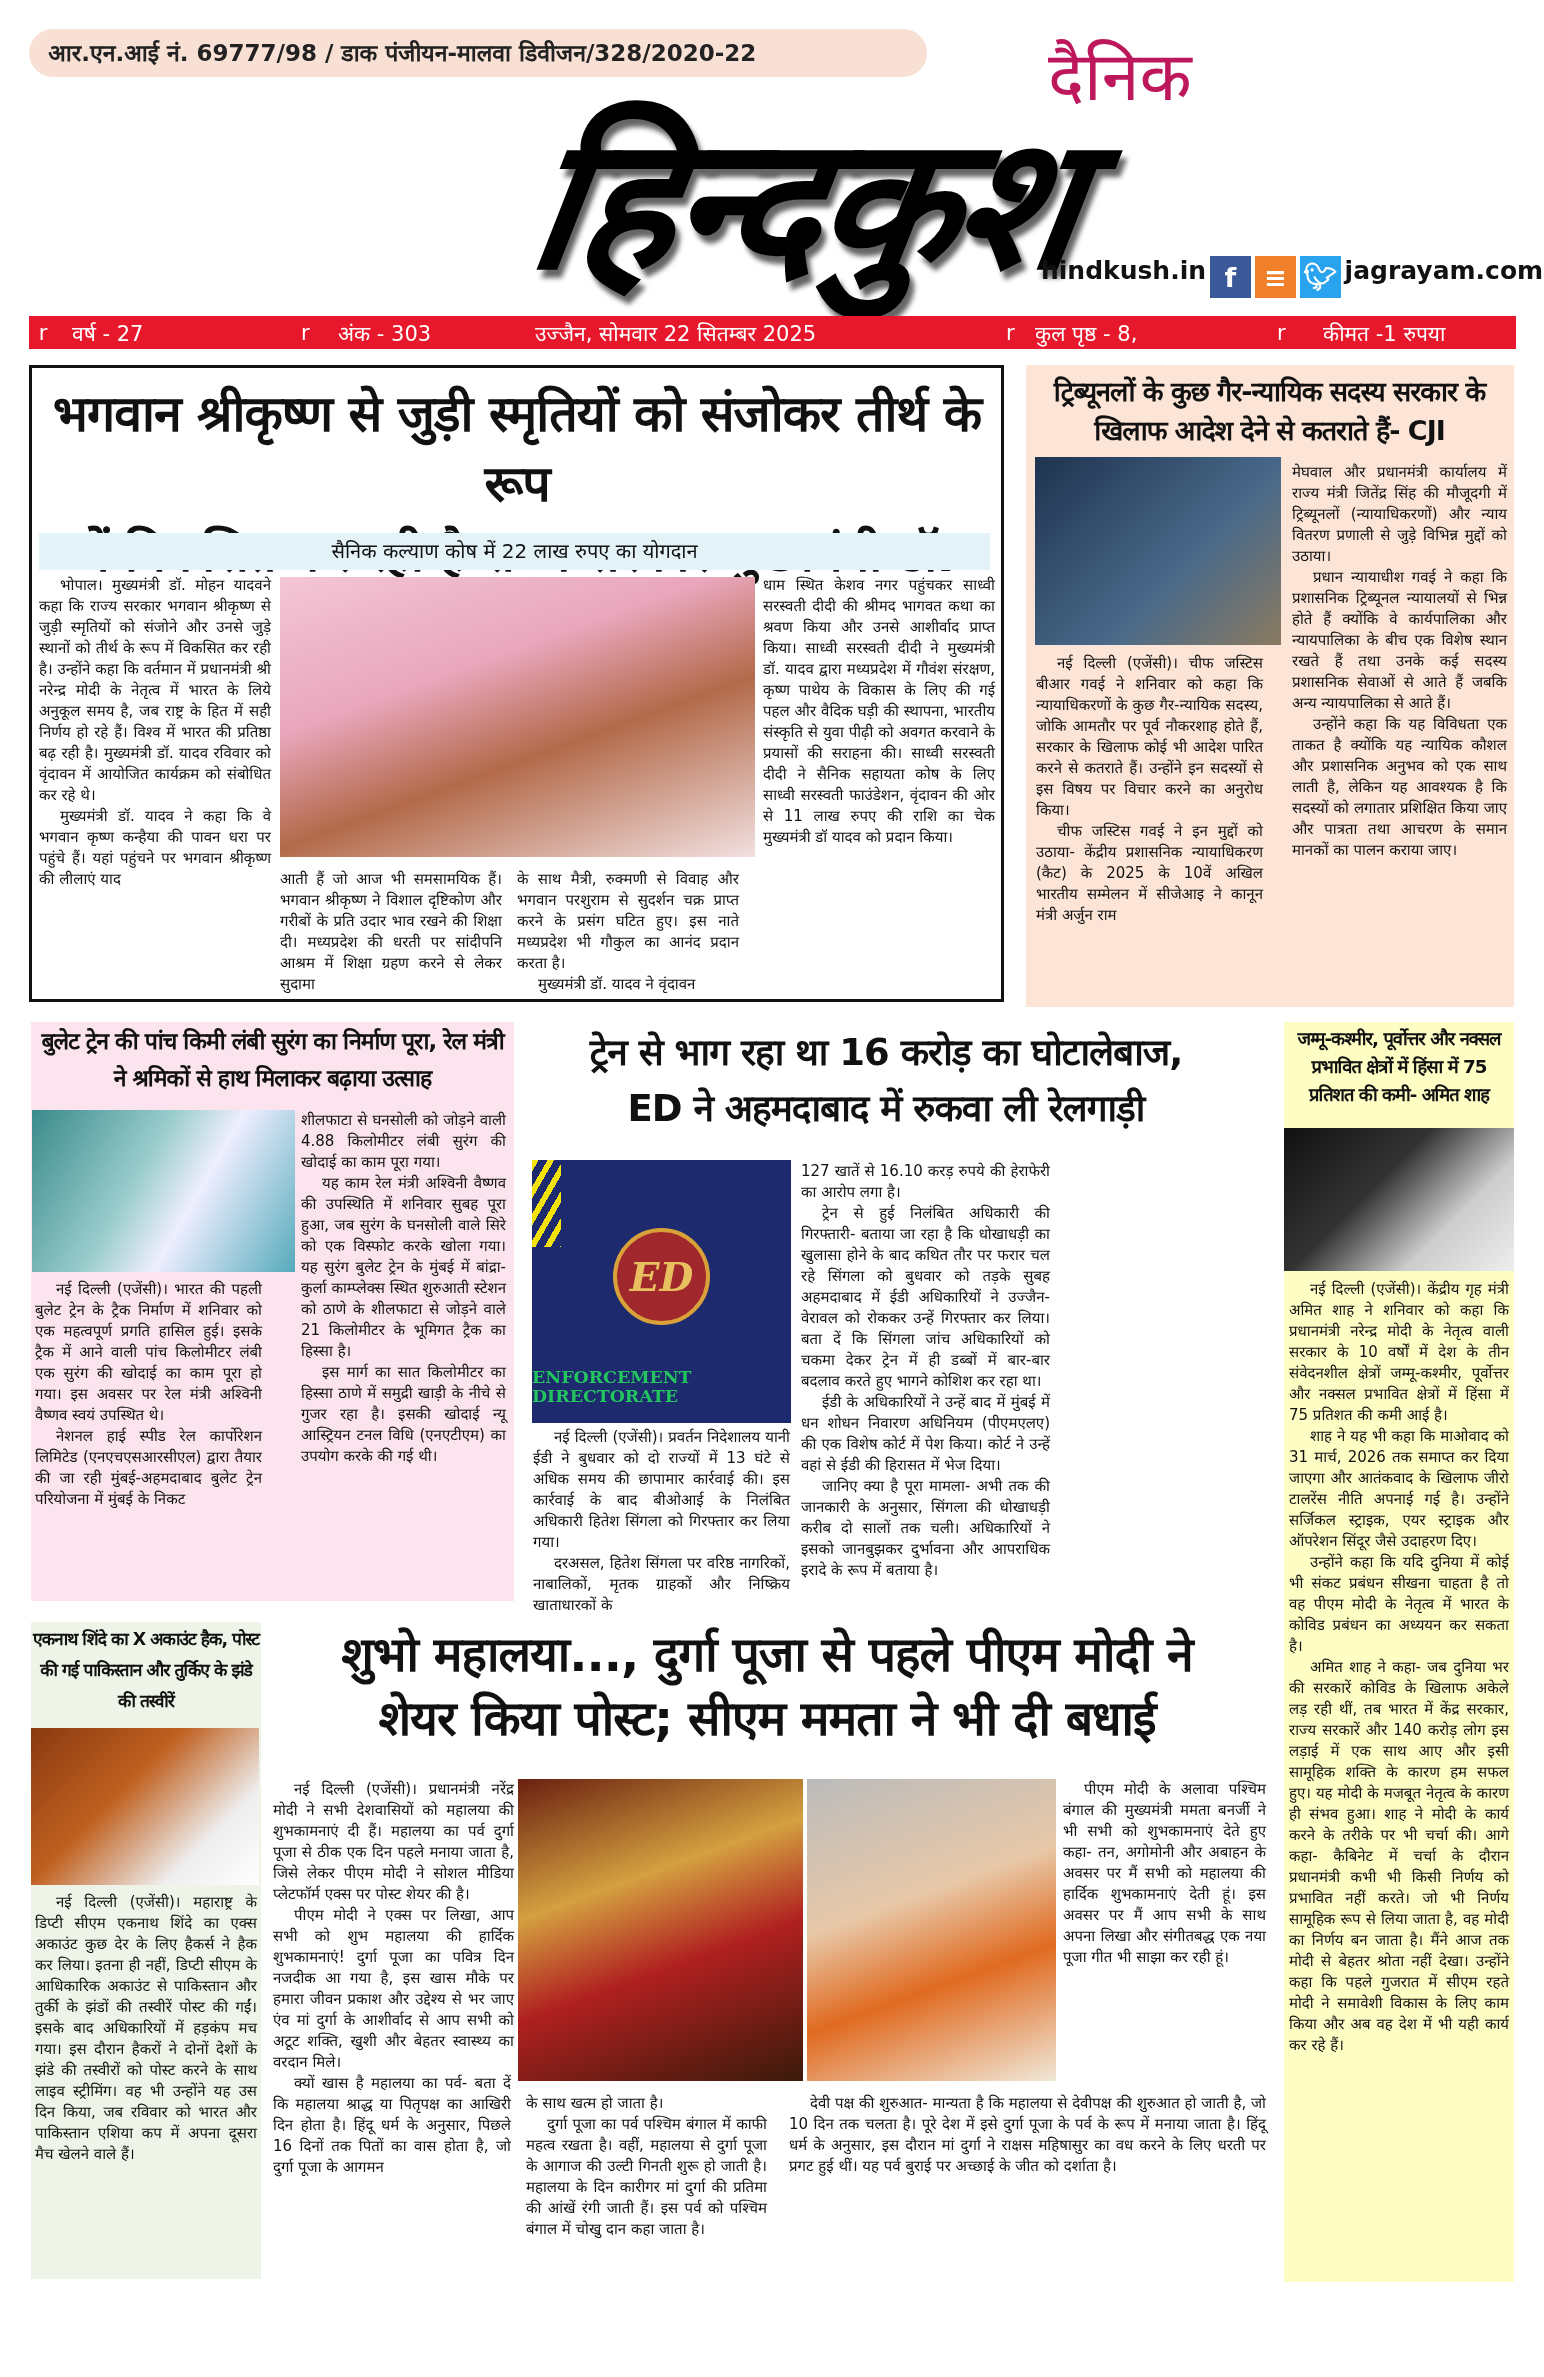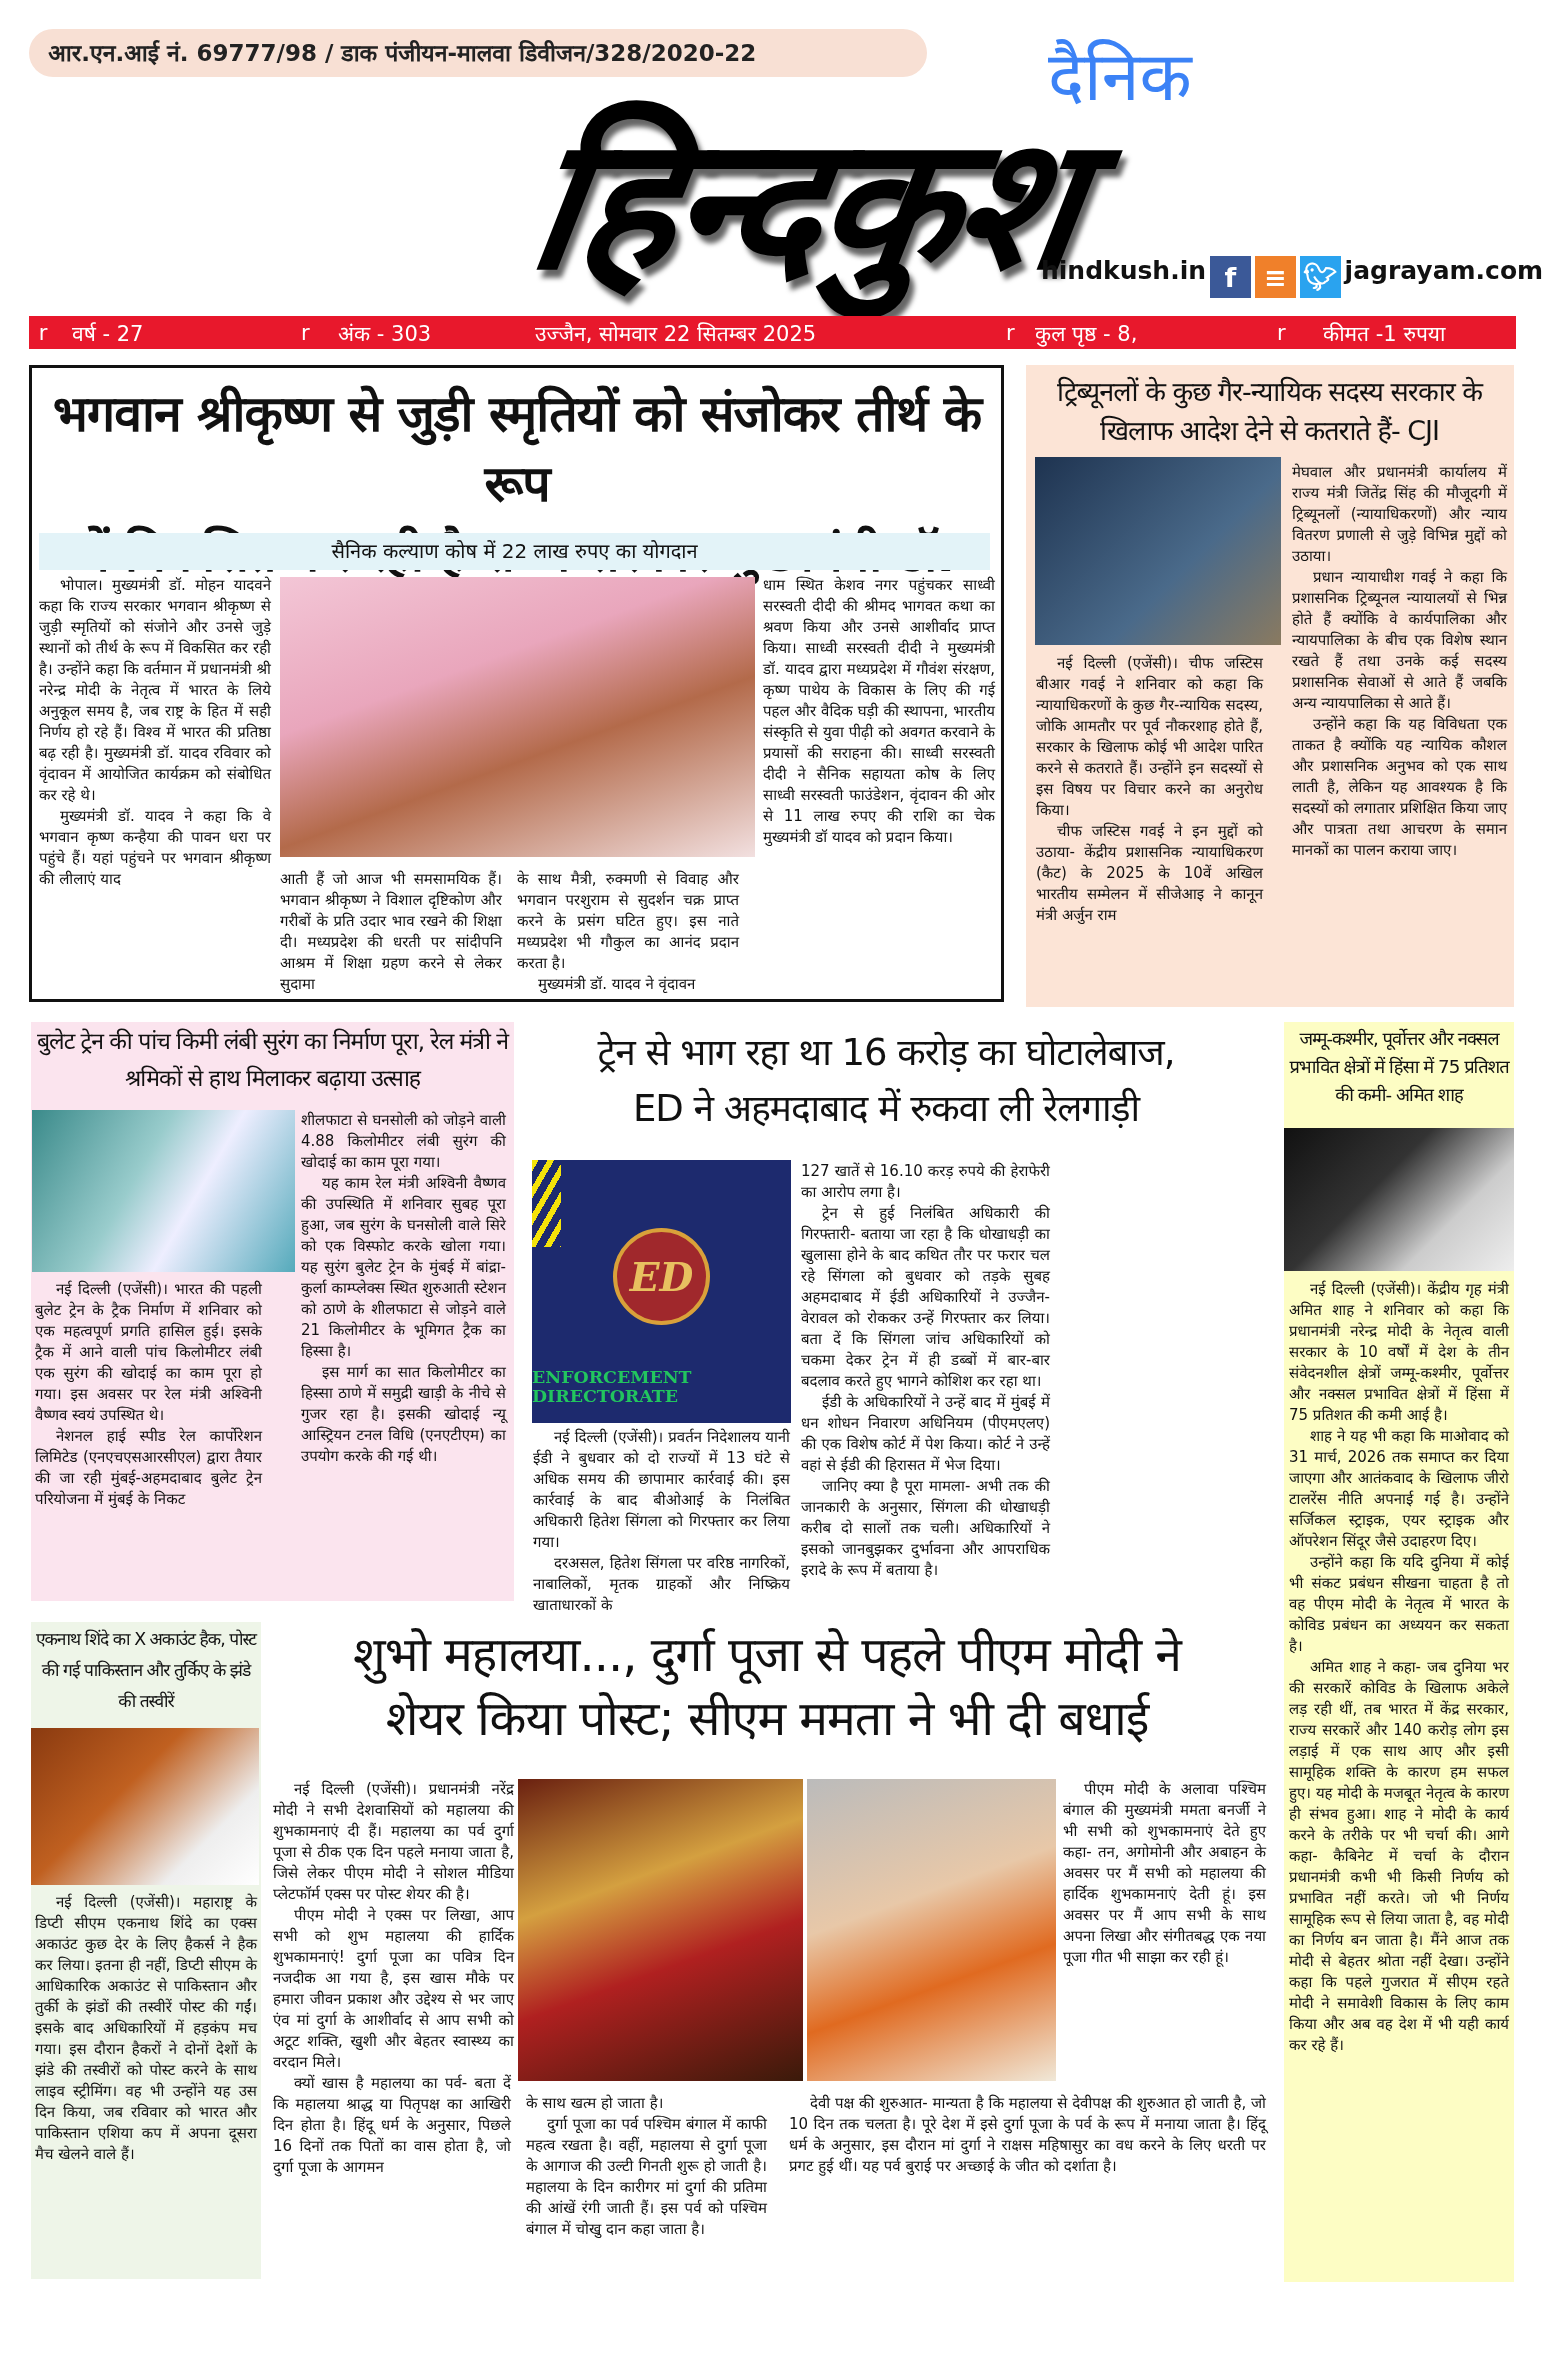--- a/index.html
+++ b/index.html
@@ -1,36 +1,36 @@
 <!DOCTYPE html>
 <html><head>
 <meta charset="utf-8">
 <style>
 *{box-sizing:border-box;margin:0;padding:0}
 body{width:1545px;height:2377px;background:#fff;font-family:"DejaVu Sans","Liberation Sans",sans-serif;color:#111;position:relative;overflow:hidden}
 .abs{position:absolute}
 .reg{left:29px;top:29px;width:898px;height:48px;background:#f8e0d4;border-radius:24px;font-size:23px;line-height:48px;padding-left:19.3px;font-weight:bold;color:#222}
-.dainik{left:1048px;top:27px;font-size:68px;color:#3b82f6;font-family:"DejaVu Serif",serif}
+.dainik{left:1048px;top:27px;font-size:68px;color:#be185d;font-family:"DejaVu Serif",serif}
 .mast{left:222px;top:92px;width:1168px;height:208px;display:flex;align-items:center;justify-content:center;font-size:183px;font-weight:bold;color:#000;letter-spacing:-3.9px;font-style:italic;text-shadow:5.8px 7.7px 5.8px #666;transform:skewX(-8deg)}
 .web{left:1041px;top:256px;font-size:25px;font-weight:bold;display:flex;align-items:flex-start;gap:3.9px}
 .sico{width:41px;height:42px;display:inline-flex;align-items:center;justify-content:center;color:#fff;font-weight:bold;font-size:27px}
 .fb{background:#3b5998}.rss{background:#f0802a}.tw{background:#2aa3ef}
 .redbar{left:29px;top:316px;width:1487px;height:33px;background:#e8182c;color:#fff;font-size:21px;display:flex;align-items:center}
 .redbar span{position:absolute}
 .box1{left:29px;top:365px;width:975px;height:637px;border:3.9px solid #111}
 .h1{left:39px;top:379px;width:956px;font-size:50px;font-weight:bold;text-align:center;line-height:70px;letter-spacing:-1px}
 .sub1{left:39px;top:533px;width:951px;height:37px;background:#e3f3f8;font-size:20px;text-align:center;line-height:37px}
 .col{font-size:15px;line-height:21px;text-align:justify}
 .col p{text-indent:21px}
 .img{background:linear-gradient(135deg,#c66 0%,#e8a 30%,#f4c 50%,#a55 80%,#733 100%)}
 .pinkbox{left:31px;top:1022px;width:483px;height:579px;background:#fbe4ee}
 .cjibox{left:1026px;top:365px;width:488px;height:642px;background:#fce4d6}
 .ybox{left:1284px;top:1022px;width:230px;height:1260px;background:#fdfdc4}
 .gbox{left:31px;top:1622px;width:230px;height:657px;background:#eef5e8}
-.hl{font-weight:normal;text-align:center;letter-spacing:-1px}
+.hl{font-weight:bold;text-align:center;letter-spacing:-1px}
 </style>
 </head>
 <body>
 
 <div class="abs reg">आर.एन.आई नं. 69777/98 /  डाक पंजीयन-मालवा डिवीजन/328/2020-22</div>
 <div class="abs dainik">दैनिक</div>
 <div class="abs mast">हिन्दकुश</div>
 <div class="abs web">
   <span>hindkush.in</span>
   <span class="sico fb">f</span>

